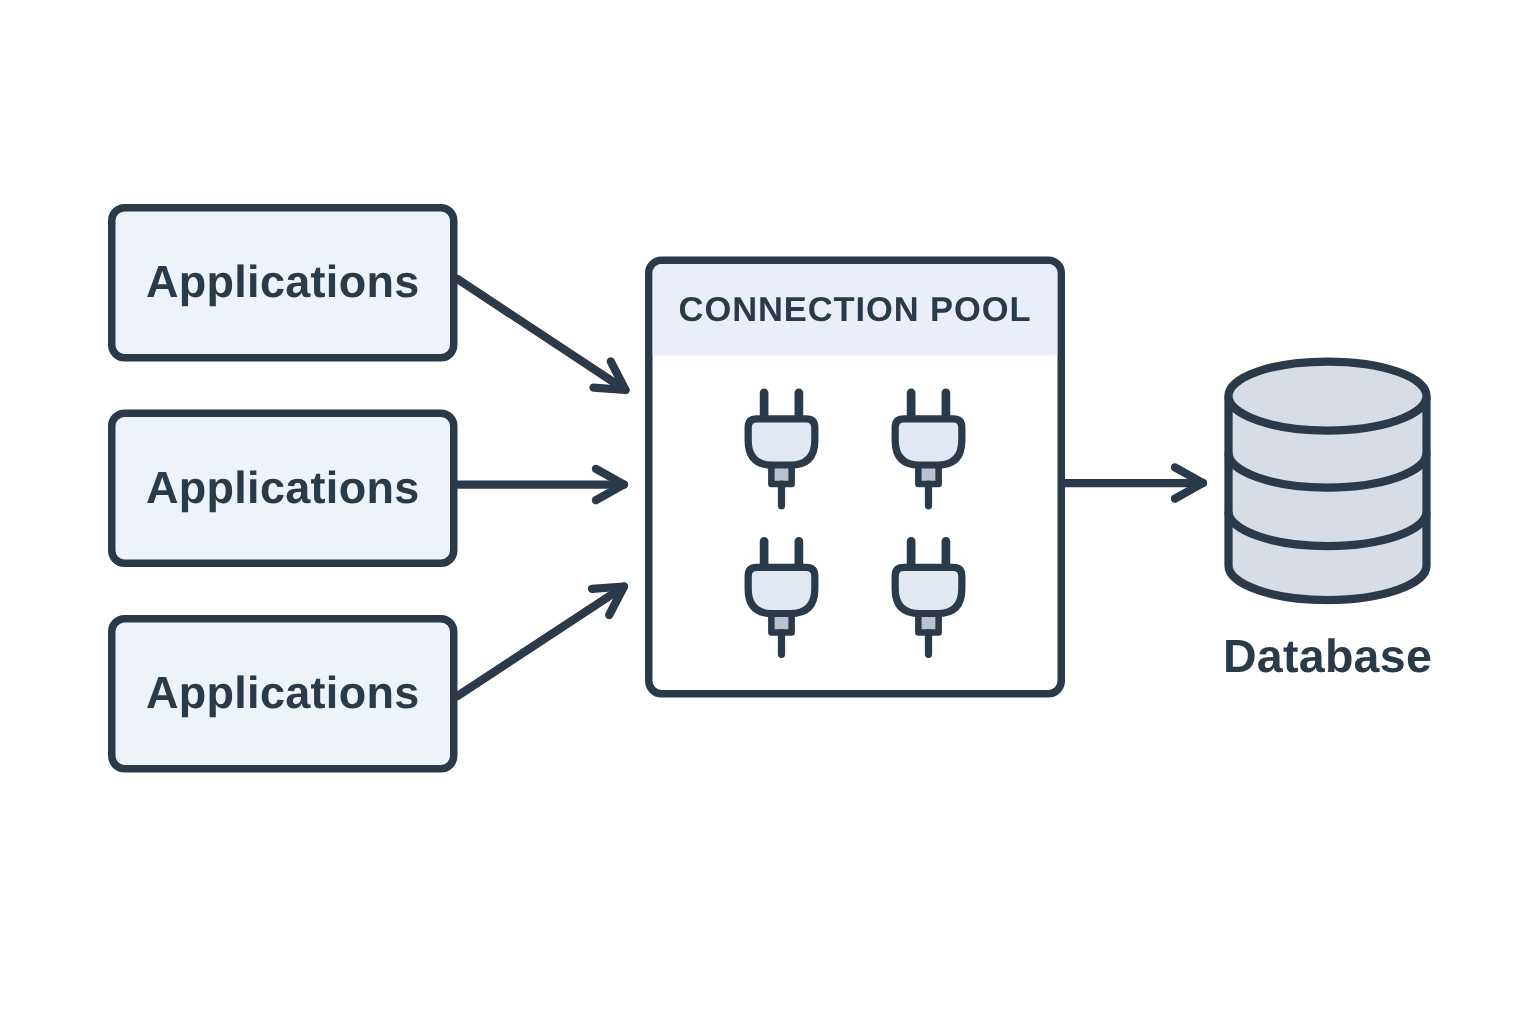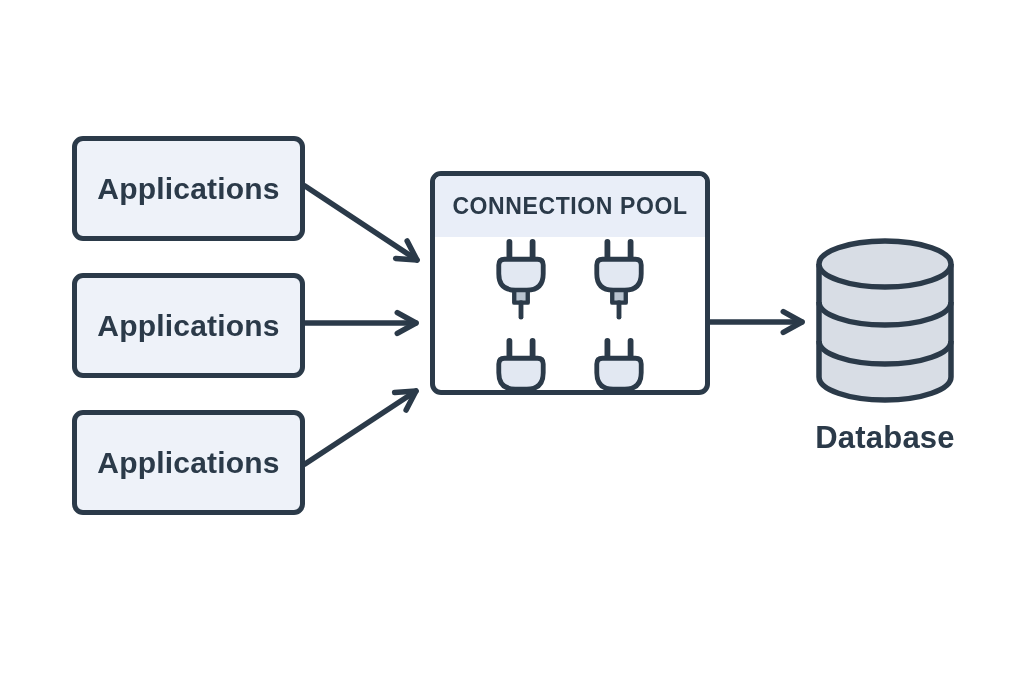--- a/index.html
+++ b/index.html
@@ -29,21 +29,21 @@
   }
   .app-box.a1{top:136px;}
   .app-box.a2{top:273px;}
   .app-box.a3{top:410px;}
   .app-label{
     font-size:30px;font-weight:600;color:var(--navy);letter-spacing:0.2px;text-align:center;
   }
   .arrows{position:absolute;left:0;top:0;pointer-events:none;}
   .arrow{stroke:var(--navy);stroke-width:5.5;fill:none;stroke-linecap:round;}
   .pool{
-    position:absolute;left:430px;top:171px;width:280px;height:224px;
+    position:absolute;left:430px;top:171px;width:280px;height:294px;
     box-sizing:border-box;
     border:5px solid var(--navy);
     border-radius:11px;
     background:var(--pool-body-fill);
     display:flex;flex-direction:column;
     overflow:hidden;
   }
   .pool-header{
     height:61px;flex:0 0 61px;
     background:var(--pool-header-fill);

